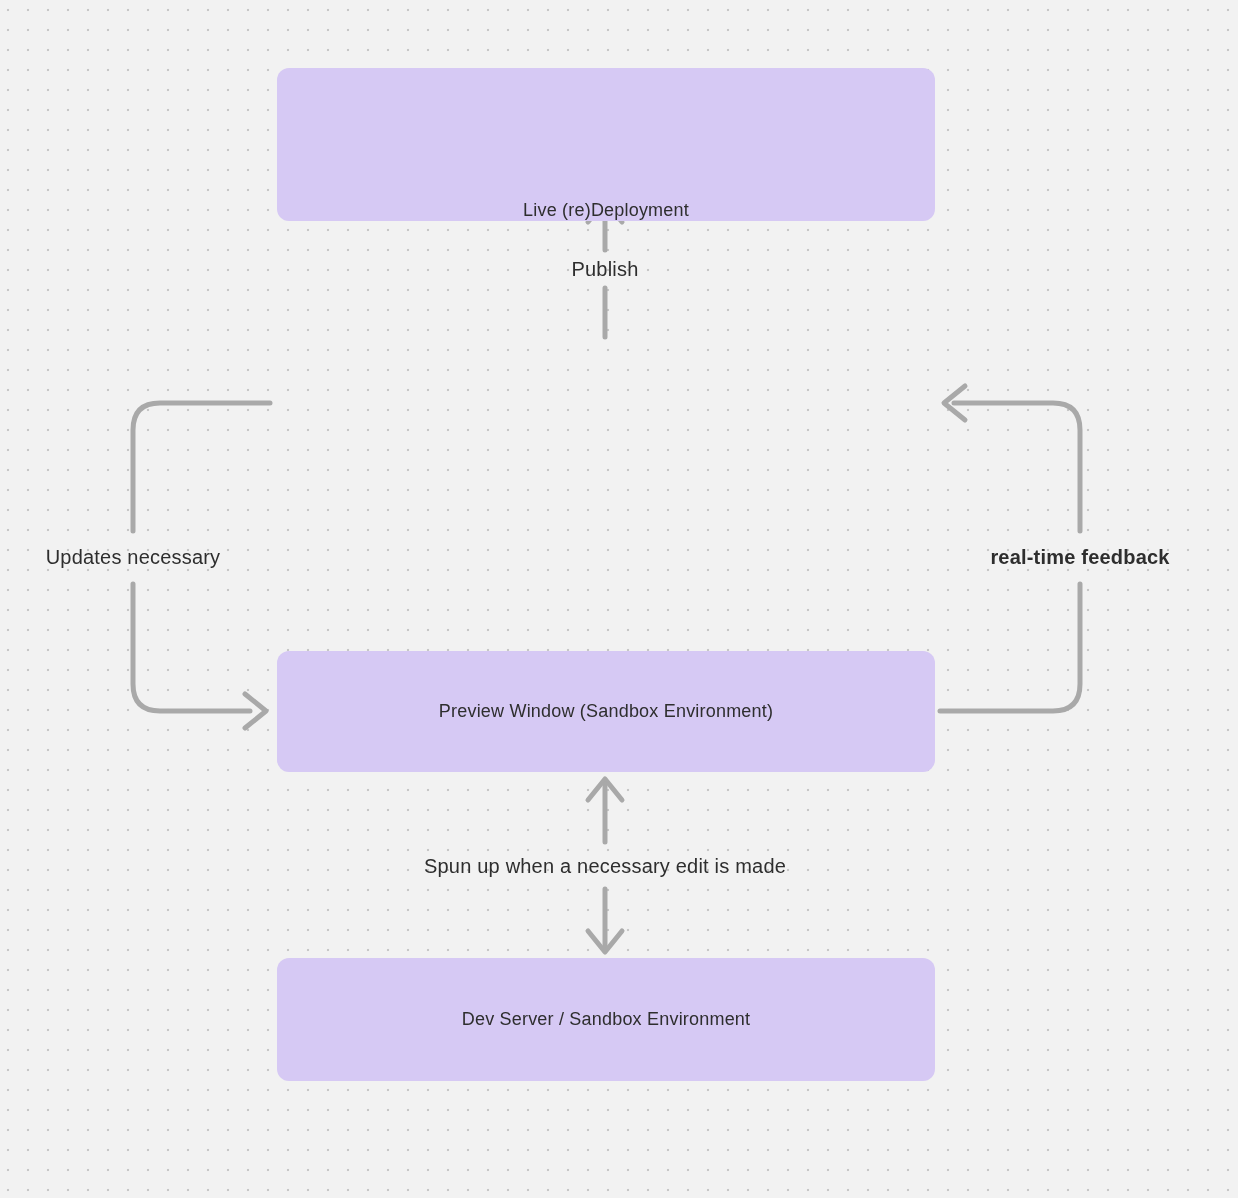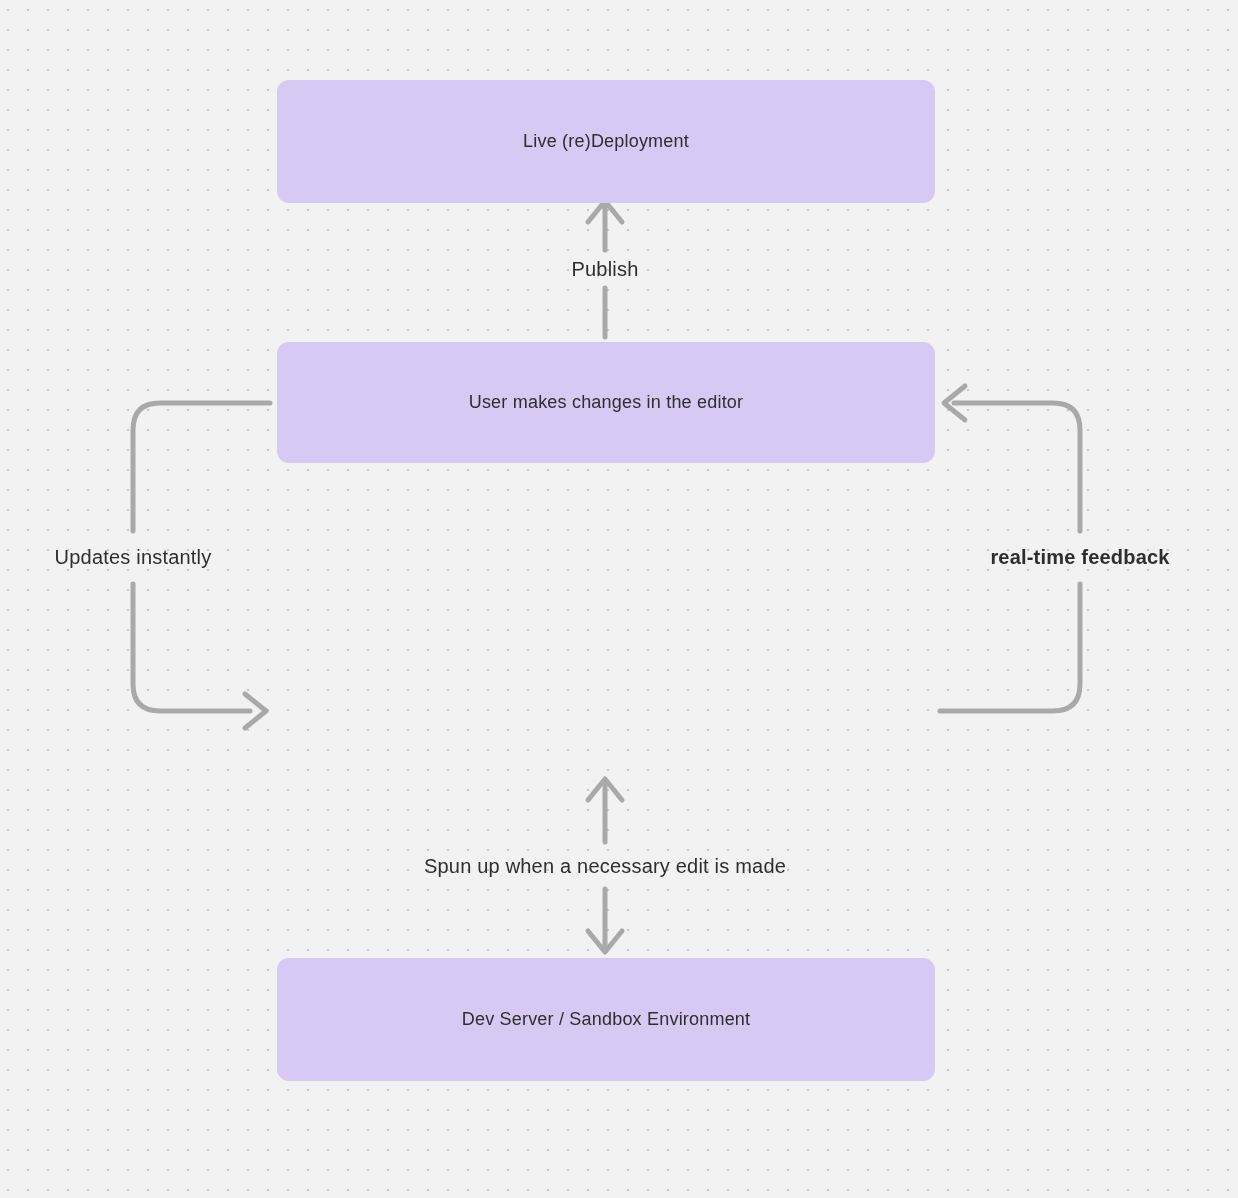--- a/index.html
+++ b/index.html
@@ -79,34 +79,34 @@
     </g>
 
     <g>
       <path d="M588 800 L605 779 L622 800"></path>
       <path d="M605 784 L605 842"></path>
       <path d="M605 889 L605 946"></path>
       <path d="M588 931 L605 952 L622 931"></path>
     </g>
   </svg>
 
-  <div class="node" style="top:80px; height:123px;">
+  <div class="node" style="top:68px; height:153px;align-items:flex-end;">
     <span class="node-label">Live (re)Deployment</span>
   </div>
 
-  <div class="node" style="top:342px; height:121px;">
-    <span class="node-label">User makes changes in the editor</span>
+
+  <div class="node" style="top:651px; height:121px;">
+    <span class="node-label">Preview Window (Sandbox Environment)</span>
   </div>
-
 
   <div class="node" style="top:958px; height:123px;">
     <span class="node-label">Dev Server / Sandbox Environment</span>
   </div>
 
   <div class="edge-label" style="left:605px; top:269px;">Publish</div>
 
-  <div class="edge-label" style="left:133px; top:557px;">Updates instantly</div>
+  <div class="edge-label" style="left:133px; top:557px;">Updates necessary</div>
 
   <div class="edge-label" style="left:1080px; top:557px;font-weight:bold;">real-time feedback</div>
 
   <div class="edge-label" style="left:605px; top:866px;">Spun up when a necessary edit is made</div>
 
 </div>
 
 </body></html>

